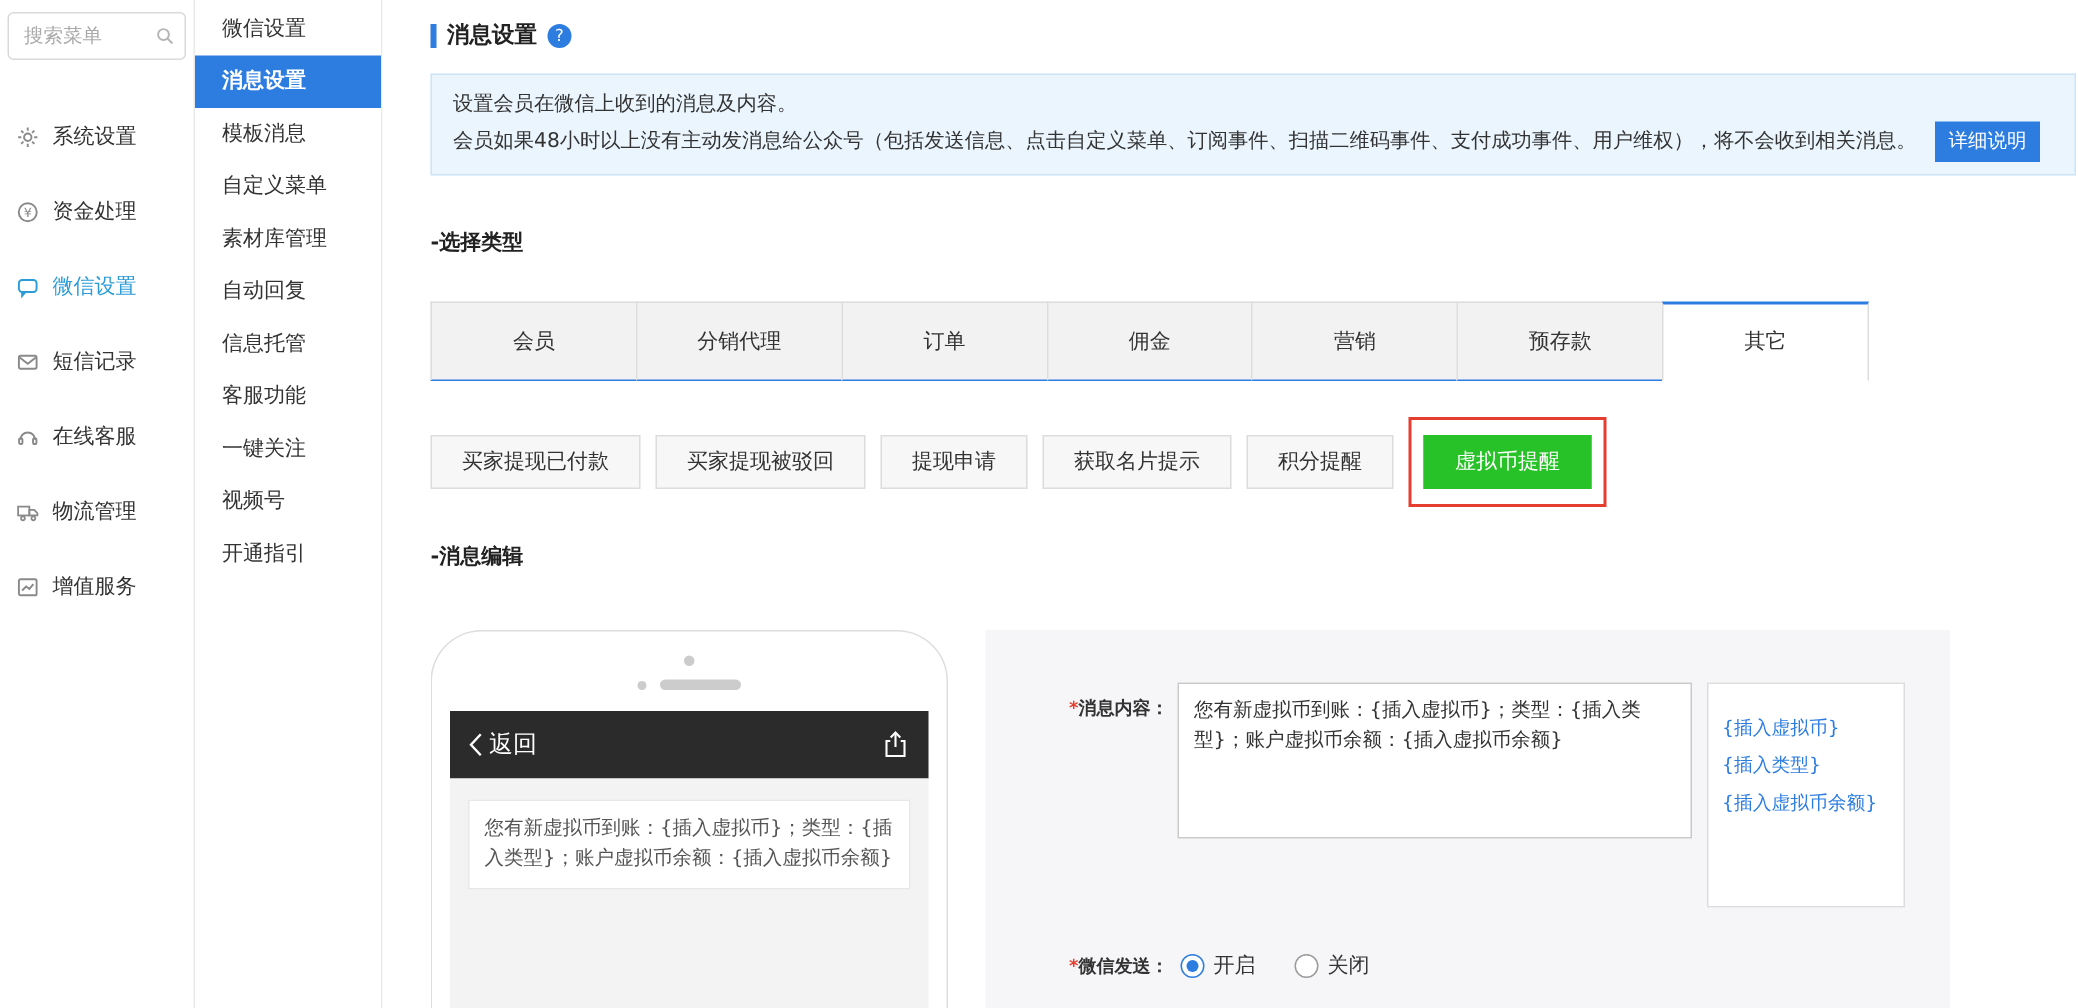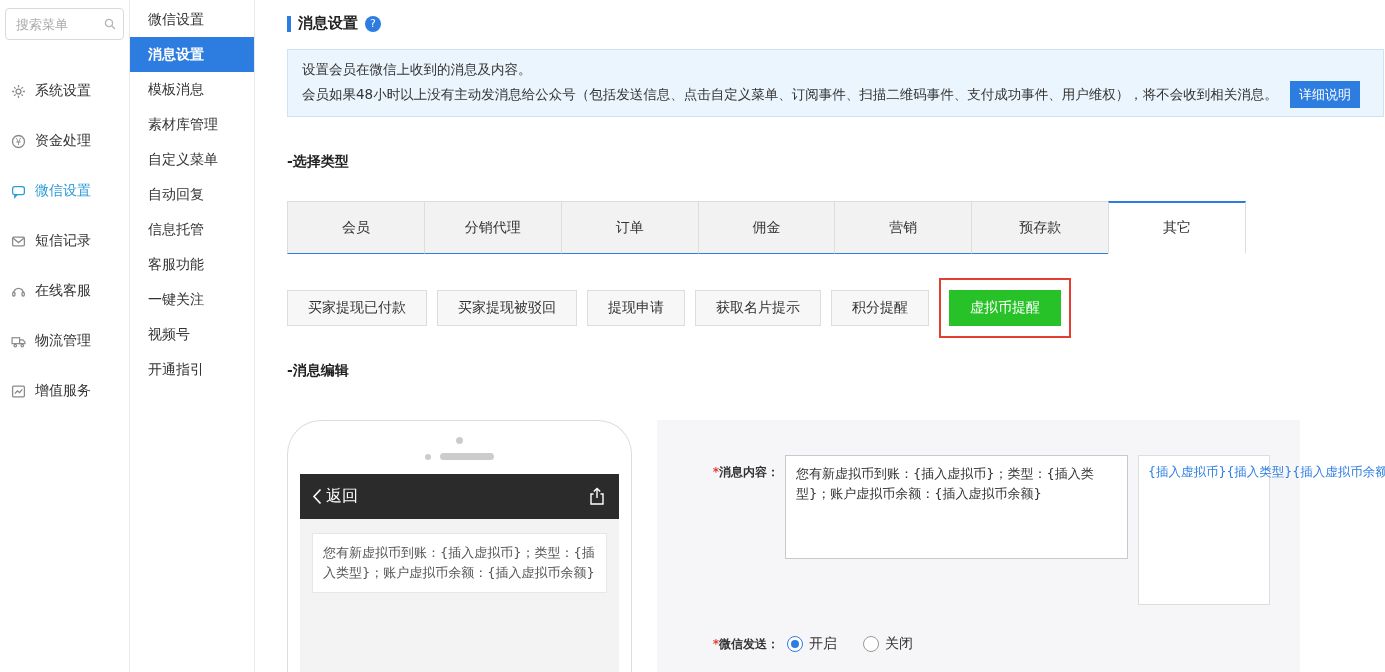--- a/index.html
+++ b/index.html
@@ -77,21 +77,21 @@
 
   
   .form-panel{flex:1;margin-left:25px;margin-right:85px;background:#f6f6f8;height:266px;
     padding:35px 0 0 22px}
   .form-row{display:flex;align-items:flex-start}
   .form-label{width:100px;text-align:right;font-weight:bold;font-size:12px;color:#333;padding-top:9px;white-space:nowrap}
   .req{color:#e53e30;font-weight:bold}
   .content-area{width:343px;height:104px;margin-left:6px;border:1px solid #c9c9c9;background:#fff;
     padding:8px 10px;font-size:13px;line-height:20px;color:#333;resize:none;font-family:inherit;outline:none}
   .insert-panel{width:132px;min-height:150px;background:#fff;border:1px solid #ddd;margin-left:10px;
-    padding:3px 9px;display:flex;}
+    padding:16px 9px;display:flex;flex-direction:column}
   .insert-link{color:#2d7de1;font-size:12.5px;line-height:25px;cursor:pointer;white-space:nowrap}
   .send-row{display:flex;align-items:center;margin-top:30px}
   .radio-group{display:flex;align-items:center;gap:26px;margin-left:8px}
   .radio-opt{display:flex;align-items:center;gap:6px;cursor:pointer}
   .radio{width:16px;height:16px;border:1px solid #9a9a9a;border-radius:50%;background:#fff;position:relative;flex-shrink:0}
   .radio.checked{border-color:#2d7de1}
   .radio.checked::after{content:"";position:absolute;left:3px;top:3px;width:8px;height:8px;border-radius:50%;background:#2d7de1}
   svg{display:block}
 </style>
 </head>
@@ -181,22 +181,22 @@
           </svg>
       </span>
       <span>增值服务</span>
     </div>
   </div>
 
   <div class="submenu">
     <div class="sub-item">微信设置</div>
     <div class="sub-item active">消息设置</div>
     <div class="sub-item">模板消息</div>
+    <div class="sub-item">自定义菜单</div>
     <div class="sub-item">素材库管理</div>
-    <div class="sub-item">自定义菜单</div>
     <div class="sub-item">自动回复</div>
     <div class="sub-item">信息托管</div>
     <div class="sub-item">客服功能</div>
     <div class="sub-item">一键关注</div>
     <div class="sub-item">视频号</div>
     <div class="sub-item">开通指引</div>
   </div>
 
   <div class="main">
 

